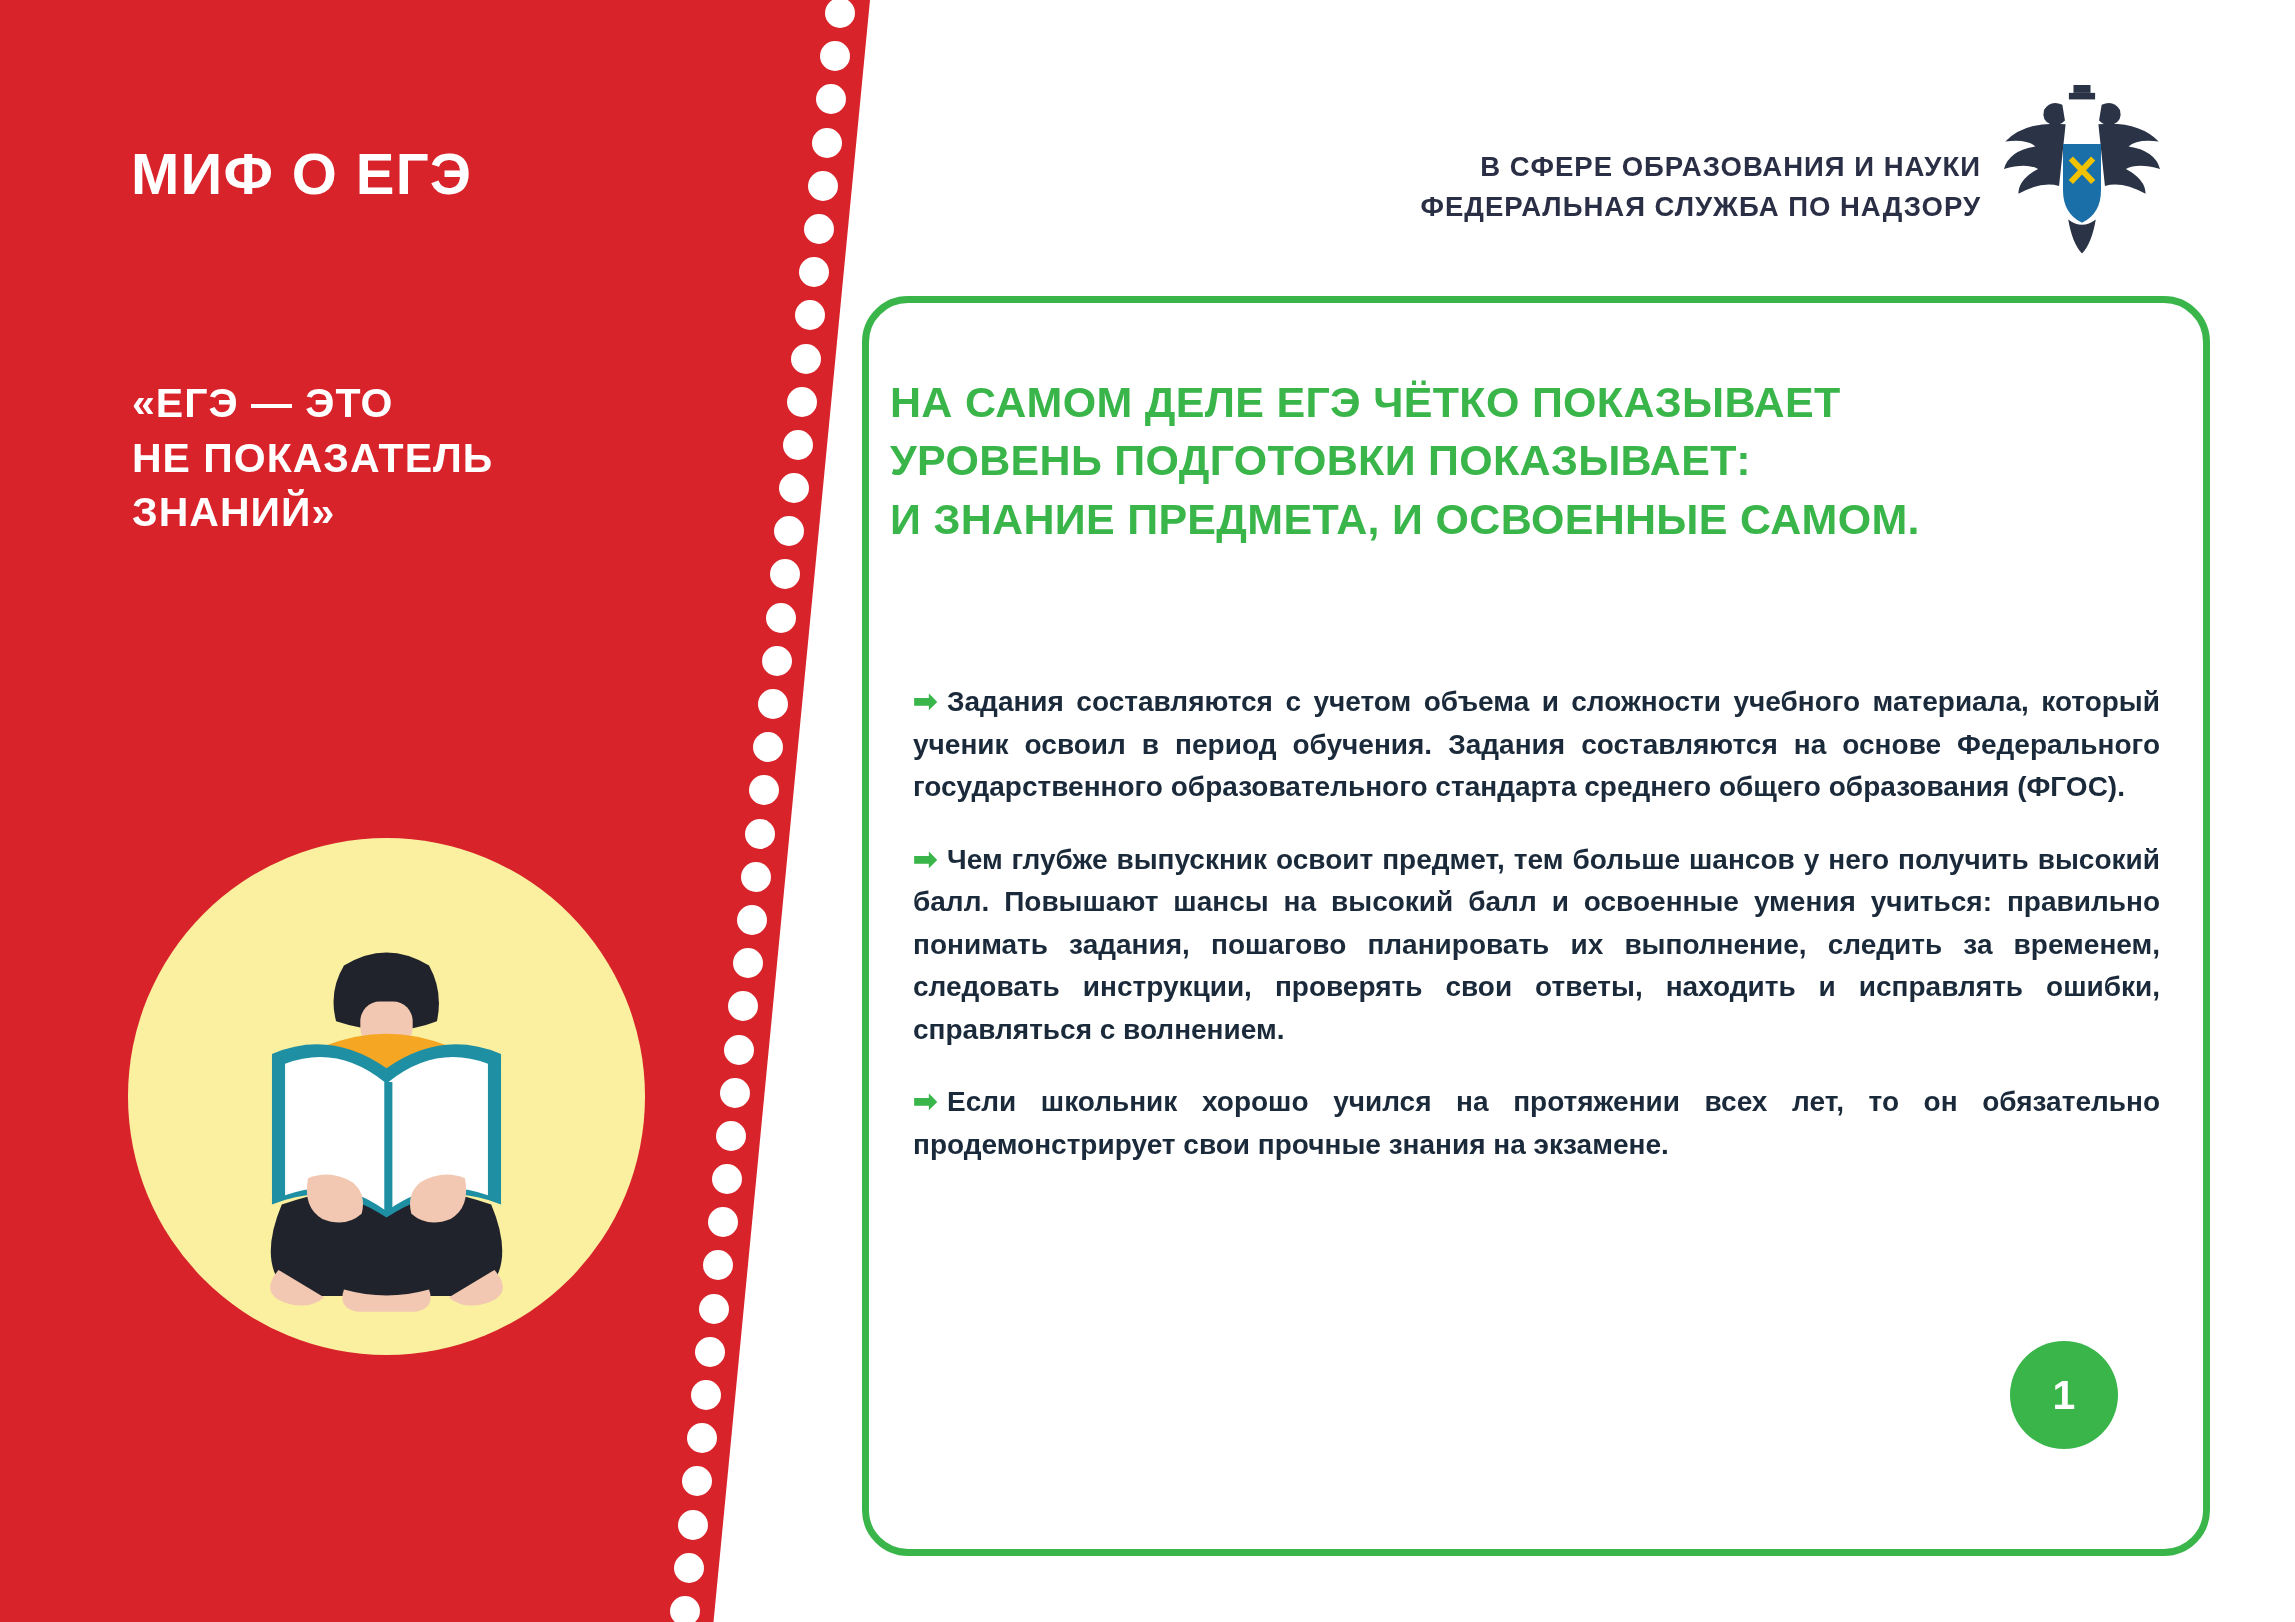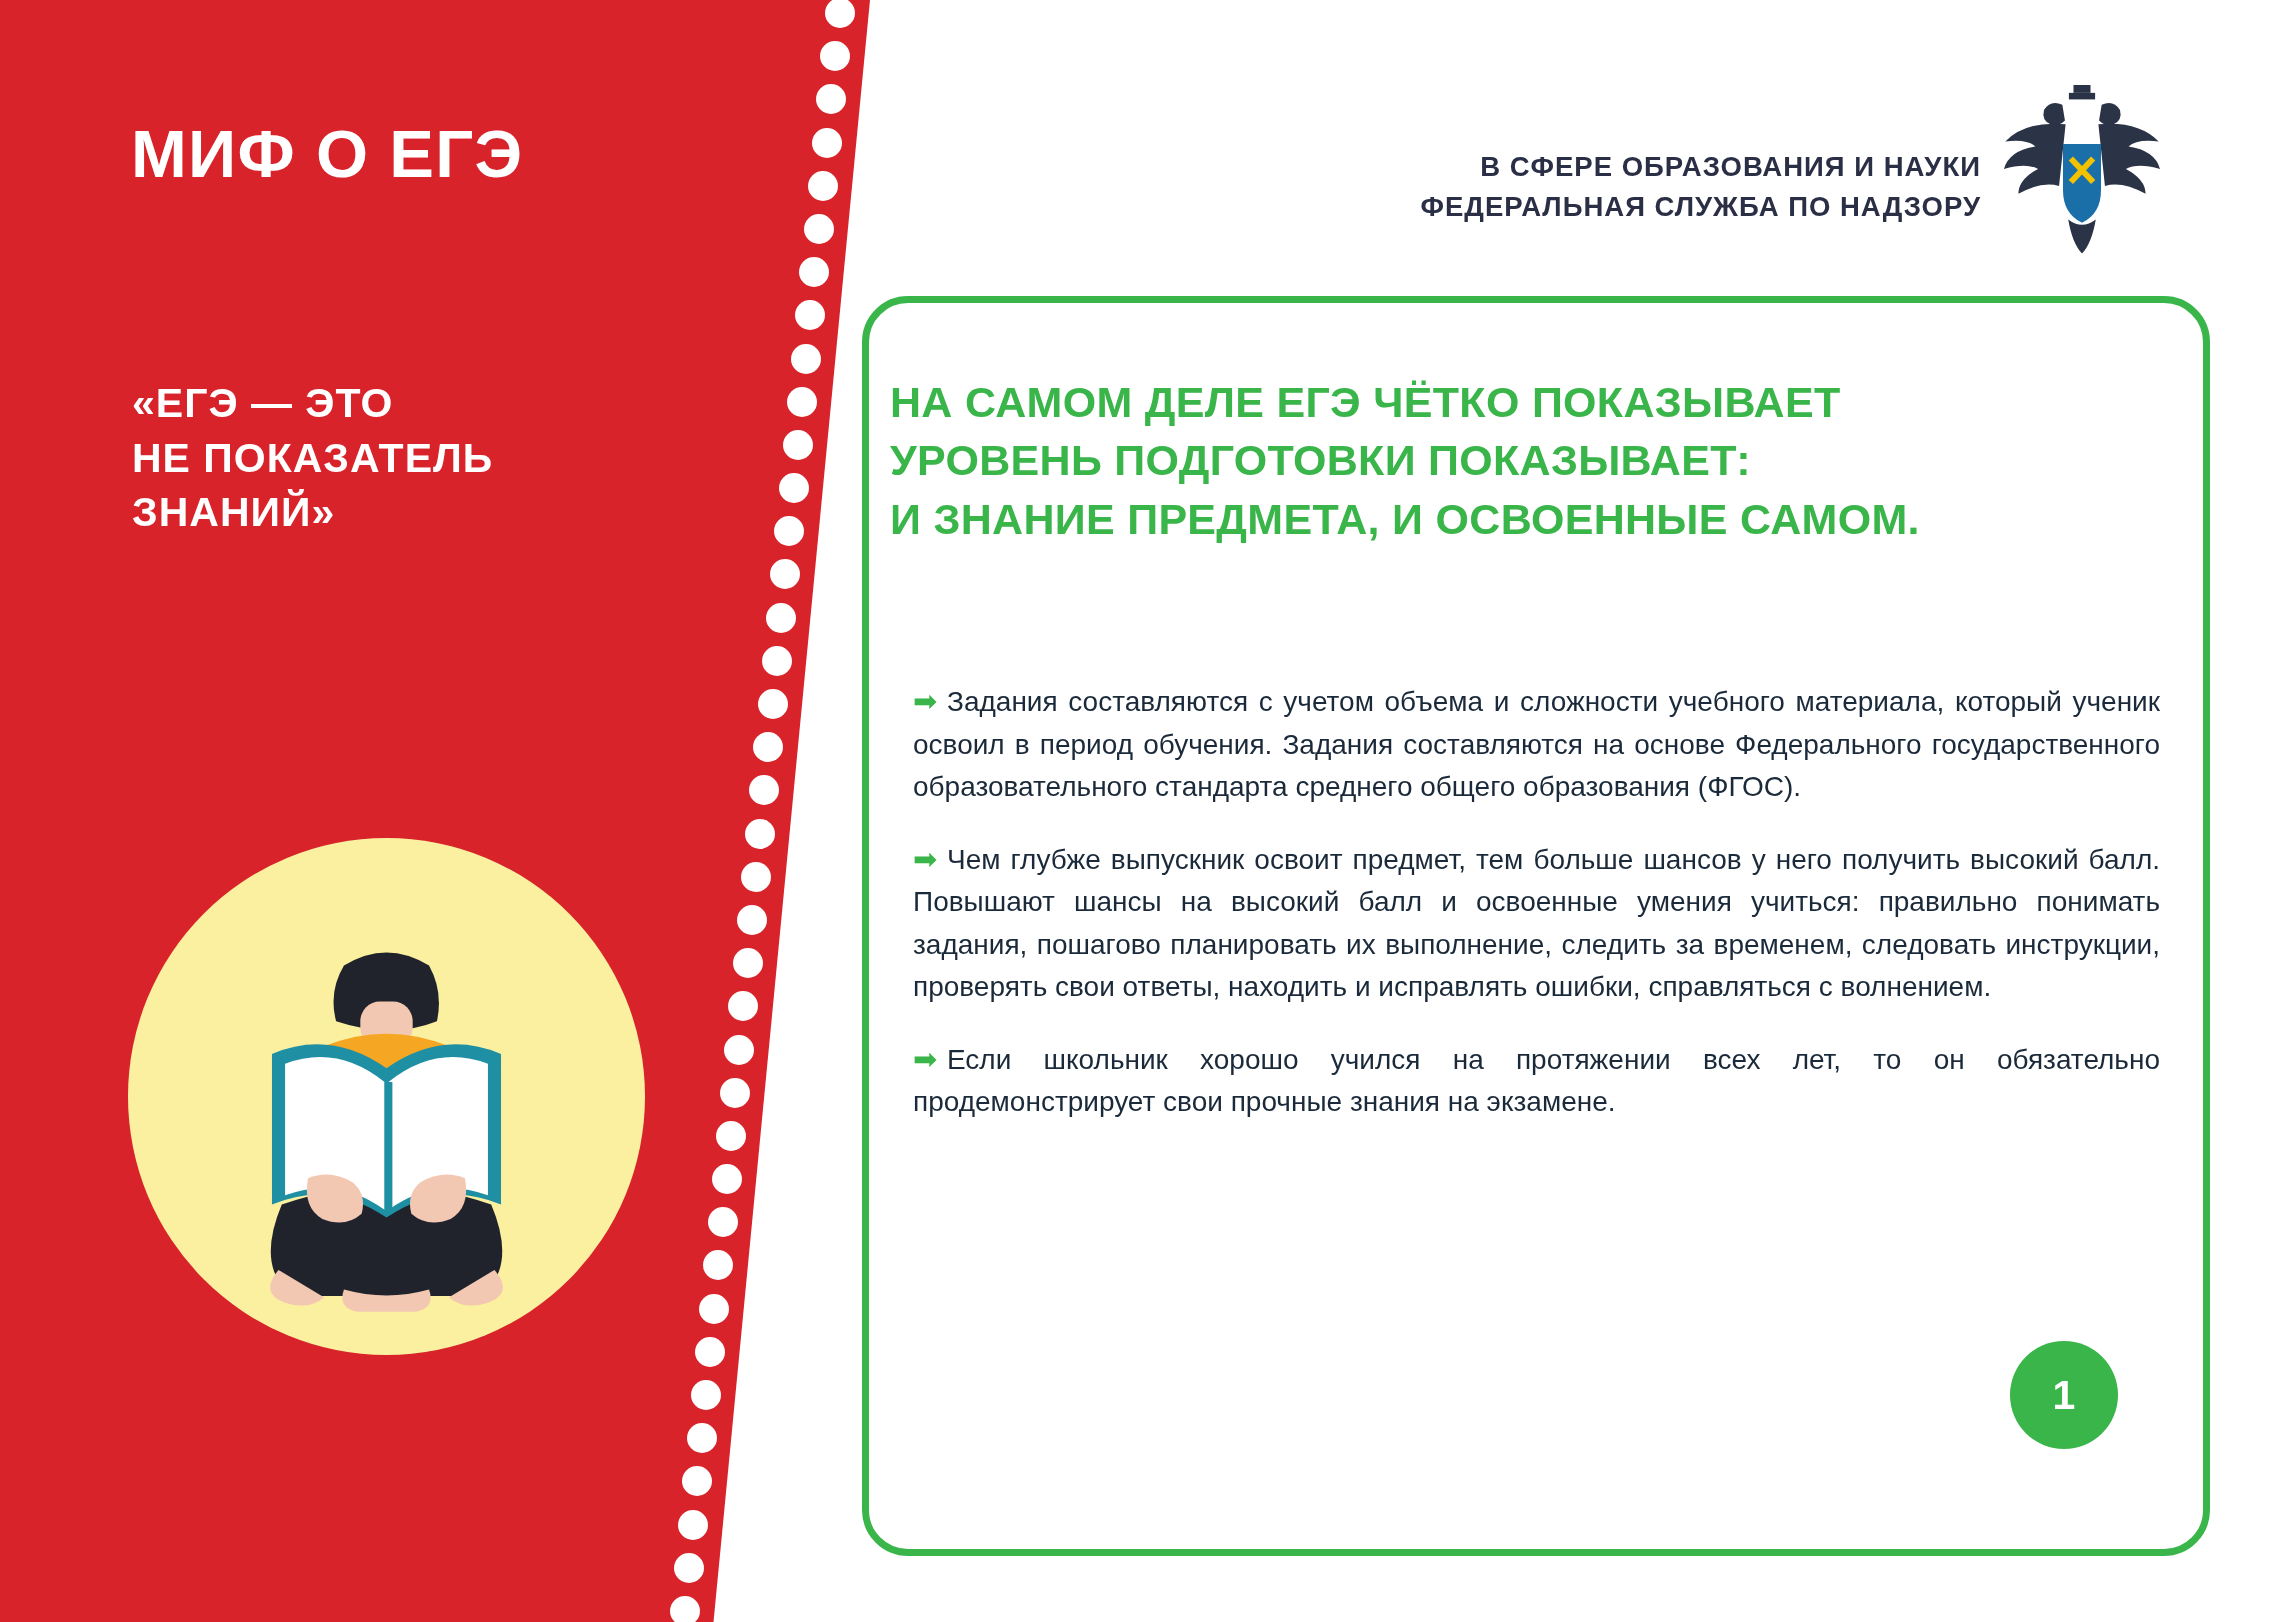--- a/index.html
+++ b/index.html
@@ -42,24 +42,24 @@
     position: absolute;
     width: 30px;
     height: 30px;
     border-radius: 50%;
     background: #ffffff;
   }
 
   .myth-title {
     position: absolute;
     left: 131px;
-    top: 120px;
+    top: 145px;
     width: 654px;
     color: #ffffff;
-    font-size: 67px;
+    font-size: 58px;
     font-weight: bold;
     letter-spacing: 1.3px;
     line-height: 1.0;
     z-index: 4;
   }
 
   .myth-quote {
     position: absolute;
     left: 132px;
     top: 376px;
@@ -134,21 +134,21 @@
     position: absolute;
     left: 913px;
     top: 651px;
     width: 1247px;
     z-index: 5;
   }
   .para {
     position: relative;
     color: #1b2a3a;
     font-size: 28px;
-    font-weight: normal;
+    font-weight: bold;
     line-height: 1.52;
     text-align: justify;
     margin-bottom: 27.5px;
   }
   .para .arrow {
     display: inline-block;
     width: 34px;
     color: #39B54A;
     font-size: 29px;
     vertical-align: baseline;

